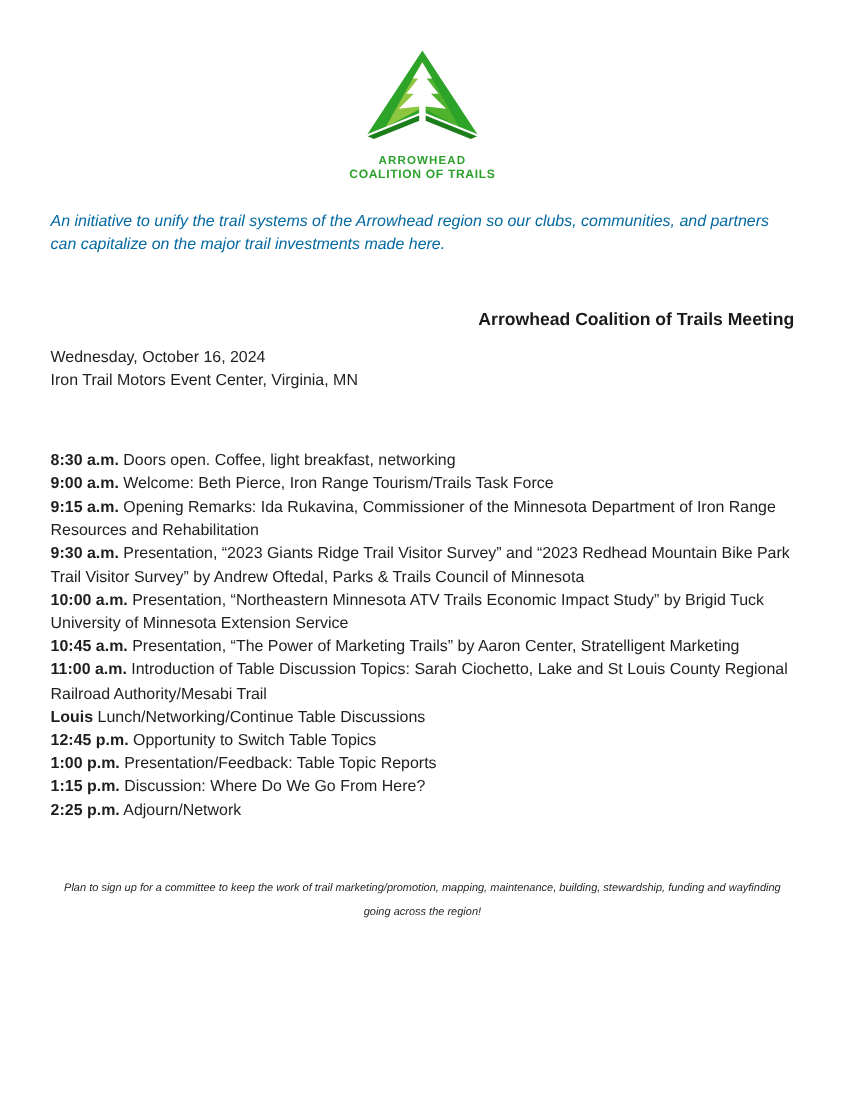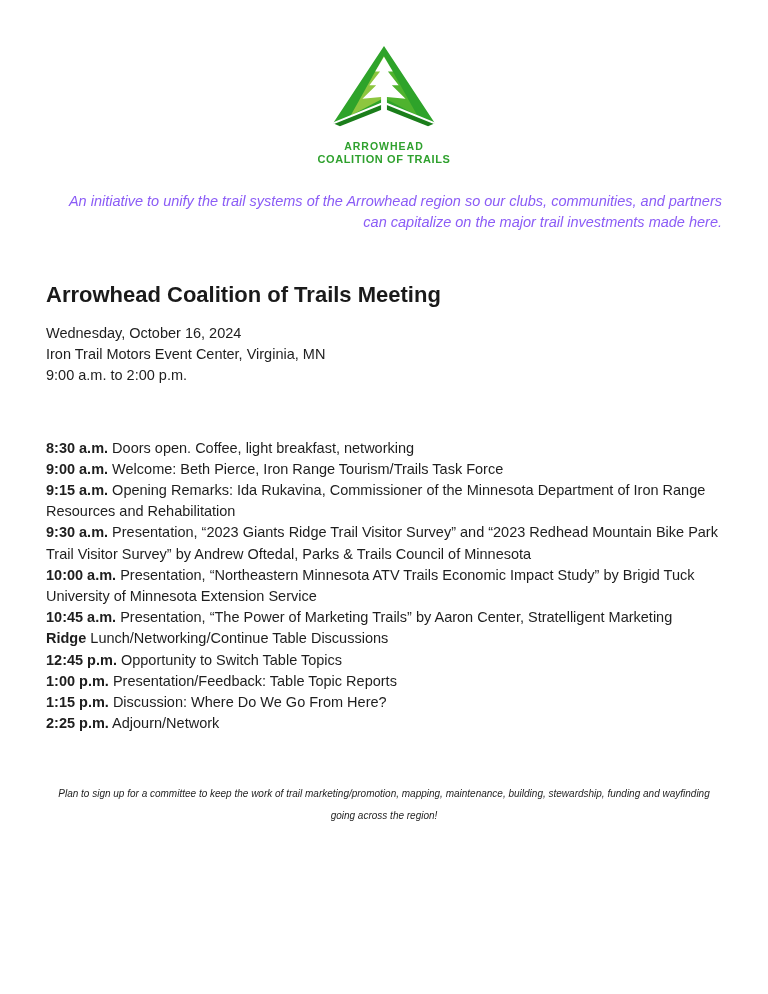--- a/index.html
+++ b/index.html
@@ -25,28 +25,29 @@
     line-height: 1.1;
   }
   .logo-line1 { font-size: 10.5px; letter-spacing: 1px; }
   .logo-line2 { font-size: 11px; letter-spacing: 0.6px; }
   .tagline {
     margin: 26px auto 0 auto;
     max-width: 680px;
     font-style: italic;
     font-size: 14.5px;
     line-height: 21px;
-    text-align: right;
-    color: #8b5cf6;
+    text-align: left;
+    color: #0369a1;
   }
   .meeting-title {
     margin: 49px 0 0 0;
-    font-size: 22px;
+    font-size: 16px;
     font-weight: bold;
     color: #1a1a1a;
+    text-align: right;
   }
   .meeting-details {
     margin-top: 15px;
     font-size: 14.5px;
     line-height: 21px;
   }
   .meeting-details p { margin: 0; }
   .agenda {
     margin-top: 52px;
     font-size: 14.5px;
@@ -84,31 +85,31 @@
     </div>
   </div>
 
   <p class="tagline">An initiative to unify the trail systems of the Arrowhead region so our clubs, communities, and partners can capitalize on the major trail investments made here.</p>
 
   <h1 class="meeting-title">Arrowhead Coalition of Trails Meeting</h1>
 
   <div class="meeting-details">
     <p>Wednesday, October 16, 2024</p>
     <p>Iron Trail Motors Event Center, Virginia, MN</p>
-    <p>9:00 a.m. to 2:00 p.m.</p>
   </div>
 
   <div class="agenda">
     <p><strong>8:30 a.m.</strong> <span>Doors open. Coffee, light breakfast, networking</span></p>
     <p><strong>9:00 a.m.</strong> <span>Welcome: Beth Pierce, Iron Range Tourism/Trails Task Force</span></p>
     <p><strong>9:15 a.m.</strong> <span>Opening Remarks: Ida Rukavina, Commissioner of the Minnesota Department of Iron Range Resources and Rehabilitation</span></p>
     <p><strong>9:30 a.m.</strong> <span>Presentation, “2023 Giants Ridge Trail Visitor Survey” and “2023 Redhead Mountain Bike Park Trail Visitor Survey” by Andrew Oftedal, Parks &amp; Trails Council of Minnesota</span></p>
     <p><strong>10:00 a.m.</strong> <span>Presentation, “Northeastern Minnesota ATV Trails Economic Impact Study” by Brigid Tuck University of Minnesota Extension Service</span></p>
     <p><strong>10:45 a.m.</strong> <span>Presentation, “The Power of Marketing Trails” by Aaron Center, Stratelligent Marketing</span></p>
-    <p><strong>Ridge</strong> <span>Lunch/Networking/Continue Table Discussions</span></p>
+    <p><strong>11:00 a.m.</strong> <span>Introduction of Table Discussion Topics: Sarah Ciochetto, Lake and St Louis County Regional Railroad Authority/Mesabi Trail</span></p>
+    <p><strong>Louis</strong> <span>Lunch/Networking/Continue Table Discussions</span></p>
     <p><strong>12:45 p.m.</strong> <span>Opportunity to Switch Table Topics</span></p>
     <p><strong>1:00 p.m.</strong> <span>Presentation/Feedback: Table Topic Reports</span></p>
     <p><strong>1:15 p.m.</strong> <span>Discussion: Where Do We Go From Here?</span></p>
     <p><strong>2:25 p.m.</strong> <span>Adjourn/Network</span></p>
   </div>
 
   <p class="closing-note">Plan to sign up for a committee to keep the work of trail marketing/promotion, mapping, maintenance, building, stewardship, funding and wayfinding going across the region!</p>
 
 </div>
 

